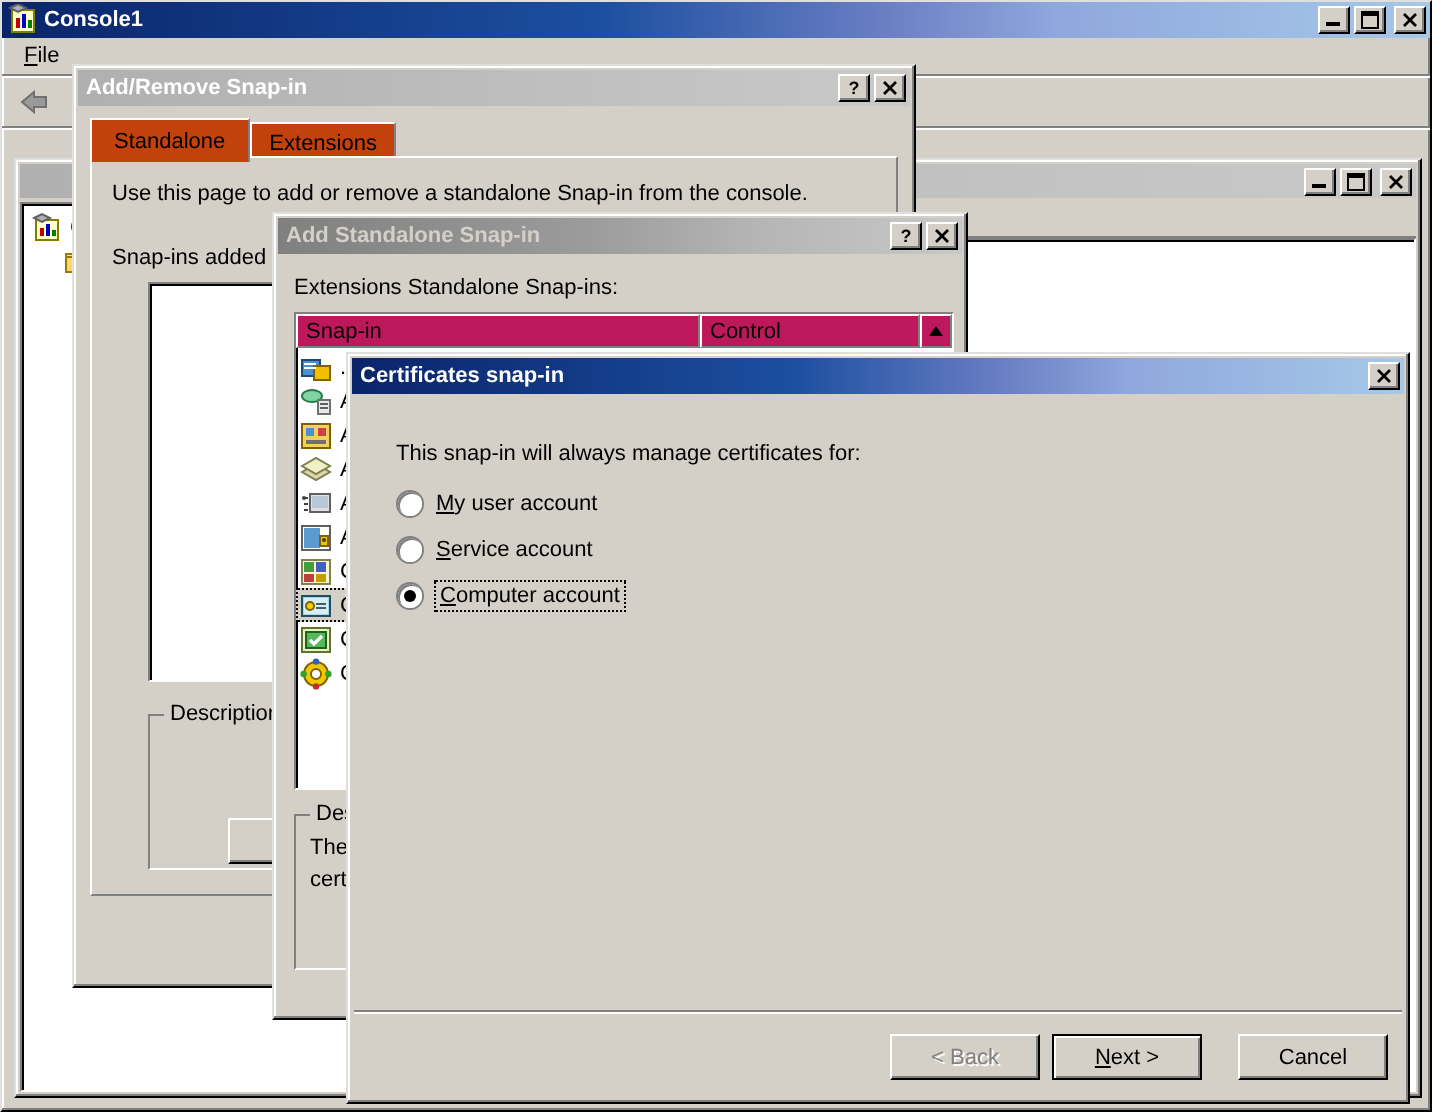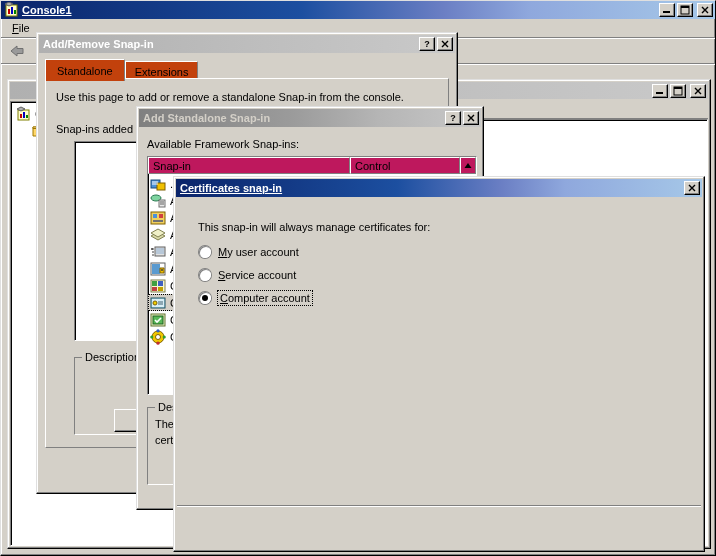--- a/index.html
+++ b/index.html
@@ -36,21 +36,20 @@
     display: flex;
     align-items: center;
     padding: 0 2px 0 2px;
     color: #ffffff;
     font-weight: bold;
     font-size: 11px;
     letter-spacing: 0px;
   }
   .titlebar.active {
     background: linear-gradient(to right, #0a246a 0%, #1c4fa0 42%, #6b7fc4 62%, #8fa8dd 74%, #a6c8e8 100%);
-    text-decoration: underline;
   }
   .titlebar.inactive {
     background: linear-gradient(to right, #808080 0%, #9b9b9b 45%, #b5b5b5 70%, #c8c8c8 100%);
     color: #d4d0c8;
     gap: 27px;
   }
   .titlebar.mdiactive {
     background: linear-gradient(to right, #b0b0b0 0%, #bdbdbd 50%, #c9c9c9 100%);
     color: #ffffff;
   }
@@ -344,21 +343,21 @@
     <span class="tb-buttons">
       <span class="tb-btn">?</span>
       <span class="tb-btn">
         <svg width="10" height="10">
             <path d="M2 2 L8 8 M8 2 L2 8" stroke="#000" stroke-width="1.4"></path>
           </svg>
       </span>
     </span>
   </div>
 
-  <div class="body-text" style="position:absolute; left:10px; top:31px;">Available Framework Snap-ins:</div>
+  <div class="body-text" style="position:absolute; left:10px; top:31px;">Extensions Standalone Snap-ins:</div>
 
   <div class="sunken sunken-in" style="position:absolute; left:10px; top:49px; width:330px; height:239px; padding:0;">
     <div id="as-listhdr">
       <div class="col-hdr" style="width:202px;">
         <span>Snap-in</span>
       </div>
       <div class="col-hdr" style="width:110px;">
         <span>Control</span>
       </div>
       <div class="col-hdr" style="width:16px; justify-content:center; padding-left:0;">
@@ -490,13 +489,24 @@
       <span><u>S</u><span>ervice account</span></span>
     </div>
     <div class="radio-row">
       <span class="radio checked"></span>
       <span class="focusrect"><u>C</u><span>omputer account</span></span>
     </div>
   </div>
 
   <div id="cert-sep"></div>
 
+  <div id="cert-buttons">
+    <div class="btn disabled" style="width:75px;">
+      <span>&lt; Back</span>
+    </div>
+    <div class="btn default" style="width:75px;">
+      <span><u>N</u><span>ext &gt;</span></span>
+    </div>
+    <div class="btn" style="width:75px; margin-left:12px;">
+      <span>Cancel</span>
+    </div>
+  </div>
 </div>
 
 </body></html>

